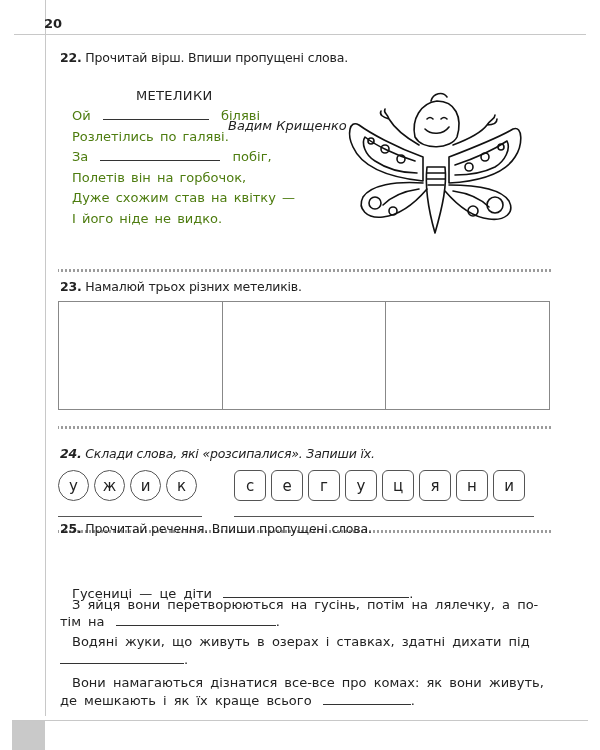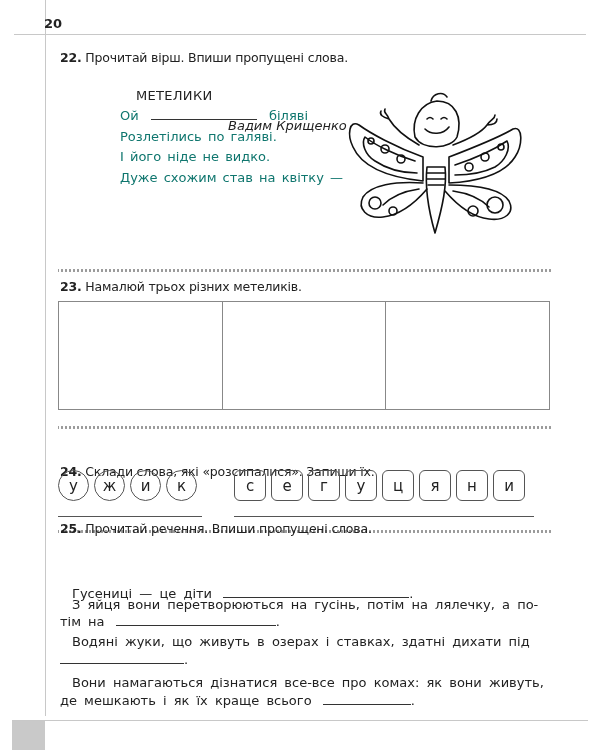--- a/index.html
+++ b/index.html
@@ -10,21 +10,21 @@
   .page-num { position: absolute; left: 12px; top: 16px; font-size: 13px; font-weight: bold; color: #222; margin-left: 32px; }
   .top-rule { position: absolute; left: 14px; top: 34px; width: 572px; height: 1px; background: #c8c8c8; }
   .bottom-rule { position: absolute; left: 12px; top: 720px; width: 576px; height: 1px; background: #c8c8c8; }
   .corner-block { position: absolute; left: 12px; top: 721px; width: 33px; height: 29px; background: #c9c9c9; }
 
   .task-head { position: absolute; left: 60px; font-size: 12.5px; letter-spacing: -0.2px; color: #222; white-space: nowrap; }
   .task-head b { font-weight: bold; }
 
   .author { position: absolute; left: 228px; top: 70px; font-size: 13px; font-style: italic; color: #222; margin-top: 48px; }
   .poem-title { position: absolute; left: 136px; top: 88px; font-size: 13px; letter-spacing: 0.3px; color: #222; }
-  .poem { position: absolute; left: 72px; top: 106px; font-size: 13px; line-height: 20.5px; color: #0f766e; word-spacing: 2px; margin-left: 48px; }
+  .poem { position: absolute; left: 72px; top: 106px; font-size: 13px; line-height: 20.5px; color: #4d7c0f; word-spacing: 2px; }
   .poem .line { white-space: nowrap; height: 20.5px; }
   .blank { display: inline-block; border-bottom: 1px solid #333; height: 12px; vertical-align: baseline; }
 
   .butterfly { position: absolute; left: 345px; top: 85px; width: 180px; height: 160px; }
 
   .wavy { position: absolute; left: 58px; width: 494px; height: 5px;
     background-image: radial-gradient(circle at 2px 2.5px, transparent 1.2px, #9a9a9a 1.3px, #9a9a9a 1.8px, transparent 1.9px);
     background-size: 4px 5px; background-repeat: repeat-x; }
 
   .draw-boxes { position: absolute; left: 58px; top: 301px; width: 492px; height: 109px; border: 1px solid #888; display: flex; }
@@ -53,22 +53,28 @@
 </div>
 <div class="author">Вадим Крищенко</div>
 <div class="poem-title">МЕТЕЛИКИ</div>
 <div class="poem">
   <div class="line">
     <span>Ой</span>
     <span class="blank" style="width:106px;margin:0 6px;"></span>
     <span>біляві</span>
   </div>
   <div class="line">Розлетілись по галяві.</div>
+  <div class="line">
+    <span>За</span>
+    <span class="blank" style="width:120px;margin:0 6px;"></span>
+    <span>побіг,</span>
+  </div>
+  <div class="line">Полетів він на горбочок,</div>
+  <div class="line">Дуже схожим став на квітку —</div>
   <div class="line">І його ніде не видко.</div>
-  <div class="line">Дуже схожим став на квітку —</div>
 </div>
 
 <svg class="butterfly" viewBox="0 0 180 160">
   <g fill="none" stroke="#111" stroke-width="1.6" stroke-linejoin="round" stroke-linecap="round">
 
     <path d="M78 72 C50 62 25 48 14 40 C4 34 2 50 8 62 C16 80 40 92 78 96 Z"></path>
     <path d="M70 76 C50 70 30 60 20 52 C16 58 20 70 30 76 C42 84 58 88 72 88"></path>
 
     <path d="M104 72 C130 62 158 50 168 44 C178 40 178 60 170 72 C160 88 136 96 104 98 Z"></path>
     <path d="M110 80 C128 74 150 64 162 56 C166 64 160 76 150 82 C138 88 124 90 110 90"></path>
@@ -110,21 +116,21 @@
   <span>Намалюй трьох різних метеликів.</span>
 </div>
 <div class="draw-boxes">
   <div class="draw-box"></div>
   <div class="draw-box"></div>
   <div class="draw-box"></div>
 </div>
 
 <div class="wavy" style="top:425px;"></div>
 
-<div class="task-head" style="top:464px;">
+<div class="task-head" style="top:446px;font-style:italic;">
   <b>24.</b>
   <span>Склади слова, які «розсипалися». Запиши їх.</span>
 </div>
 <div class="letters" style="left:58px;">
   <div class="circle-letter">у</div>
   <div class="circle-letter">ж</div>
   <div class="circle-letter">и</div>
   <div class="circle-letter">к</div>
 </div>
 <div class="letters" style="left:234px;">

